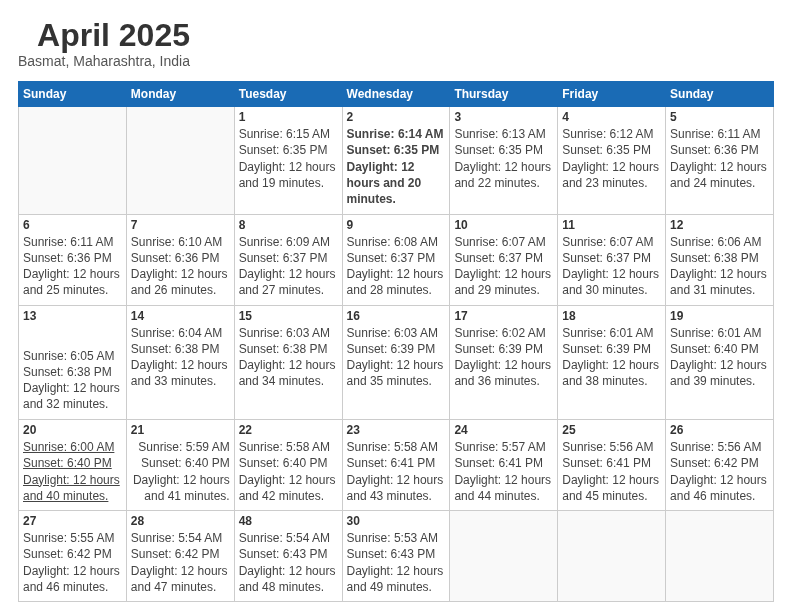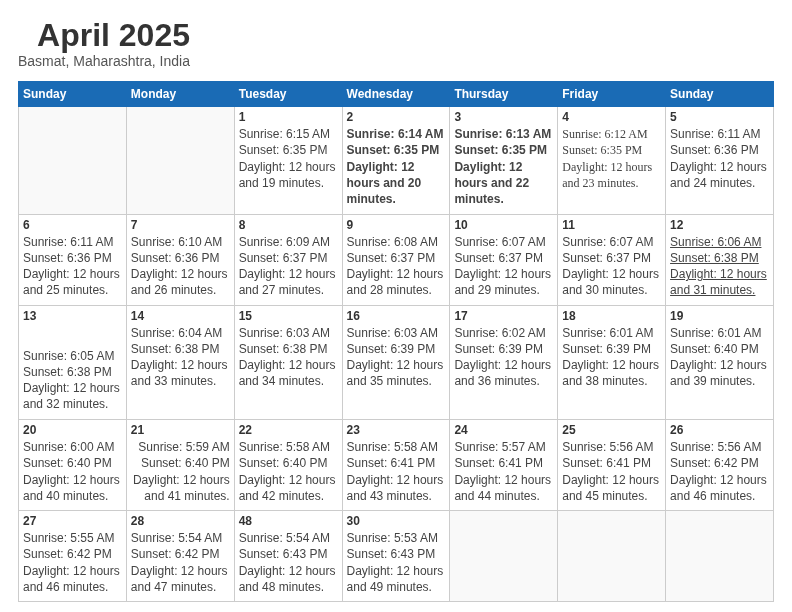--- a/index.html
+++ b/index.html
@@ -124,27 +124,27 @@
 Daylight: 12 hours and 19 minutes.</div>
           </td>
           <td>
             <span class="day-num">2</span>
             <div class="cell-text" style="white-space: pre-line; font-weight: bold;">Sunrise: 6:14 AM
 Sunset: 6:35 PM
 Daylight: 12 hours and 20 minutes.</div>
           </td>
           <td>
             <span class="day-num">3</span>
-            <div class="cell-text" style="white-space: pre-line; font-weight: bold;">Sunrise: 6:13 AM
+            <div class="cell-text" style="white-space: pre-line;">Sunrise: 6:13 AM
 Sunset: 6:35 PM
 Daylight: 12 hours and 22 minutes.</div>
           </td>
           <td>
             <span class="day-num">4</span>
-            <div class="cell-text" style="white-space: pre-line; font-family: Liberation Serif, serif;">Sunrise: 6:12 AM
+            <div class="cell-text" style="white-space: pre-line;">Sunrise: 6:12 AM
 Sunset: 6:35 PM
 Daylight: 12 hours and 23 minutes.</div>
           </td>
           <td>
             <span class="day-num">5</span>
             <div class="cell-text" style="white-space: pre-line;">Sunrise: 6:11 AM
 Sunset: 6:36 PM
 Daylight: 12 hours and 24 minutes.</div>
           </td>
         </tr>
@@ -180,21 +180,21 @@
 Daylight: 12 hours and 29 minutes.</div>
           </td>
           <td>
             <span class="day-num">11</span>
             <div class="cell-text" style="white-space: pre-line;">Sunrise: 6:07 AM
 Sunset: 6:37 PM
 Daylight: 12 hours and 30 minutes.</div>
           </td>
           <td>
             <span class="day-num">12</span>
-            <div class="cell-text" style="white-space: pre-line; text-decoration: underline;">Sunrise: 6:06 AM
+            <div class="cell-text" style="white-space: pre-line;">Sunrise: 6:06 AM
 Sunset: 6:38 PM
 Daylight: 12 hours and 31 minutes.</div>
           </td>
         </tr>
         <tr>
           <td>
             <span class="day-num">13</span>
             <div class="cell-text" style="white-space: pre-line; margin-top: 25px;">Sunrise: 6:05 AM
 Sunset: 6:38 PM
 Daylight: 12 hours and 32 minutes.</div>
@@ -232,21 +232,21 @@
           <td>
             <span class="day-num">19</span>
             <div class="cell-text" style="white-space: pre-line;">Sunrise: 6:01 AM
 Sunset: 6:40 PM
 Daylight: 12 hours and 39 minutes.</div>
           </td>
         </tr>
         <tr>
           <td>
             <span class="day-num">20</span>
-            <div class="cell-text" style="white-space: pre-line;">Sunrise: 6:00 AM
+            <div class="cell-text" style="white-space: pre-line; text-decoration: underline;">Sunrise: 6:00 AM
 Sunset: 6:40 PM
 Daylight: 12 hours and 40 minutes.</div>
           </td>
           <td>
             <span class="day-num">21</span>
             <div class="cell-text" style="white-space: pre-line; text-align: right;">Sunrise: 5:59 AM
 Sunset: 6:40 PM
 Daylight: 12 hours and 41 minutes.</div>
           </td>
           <td>

